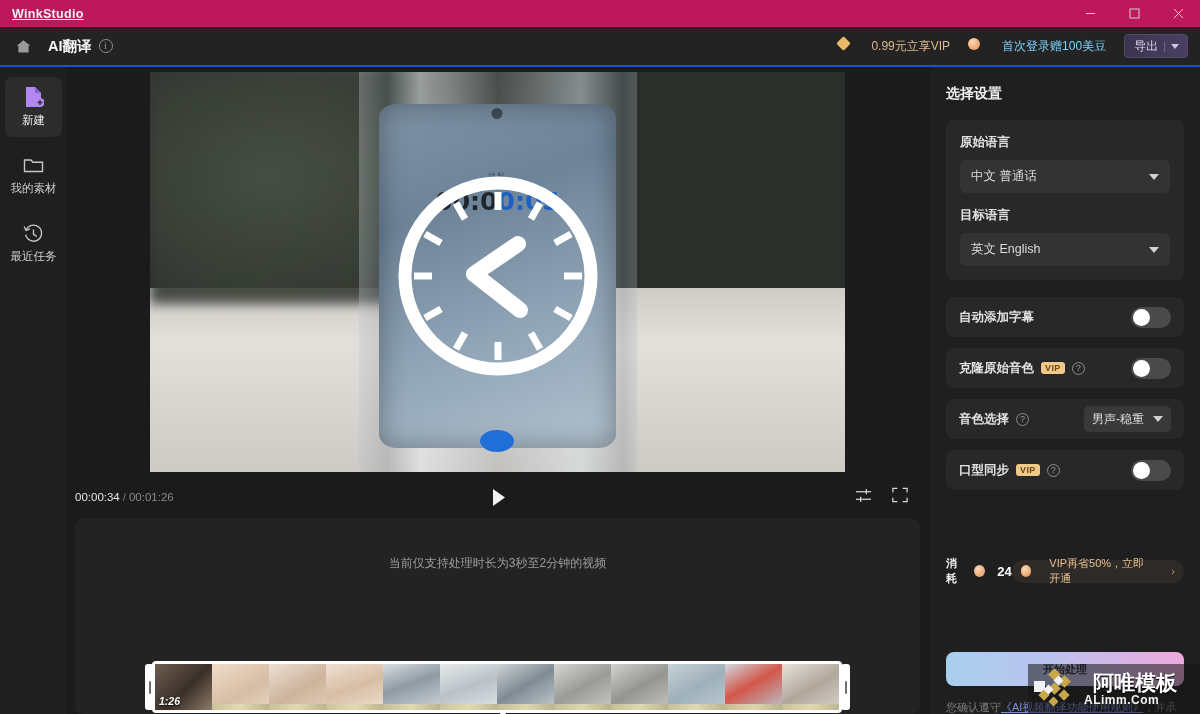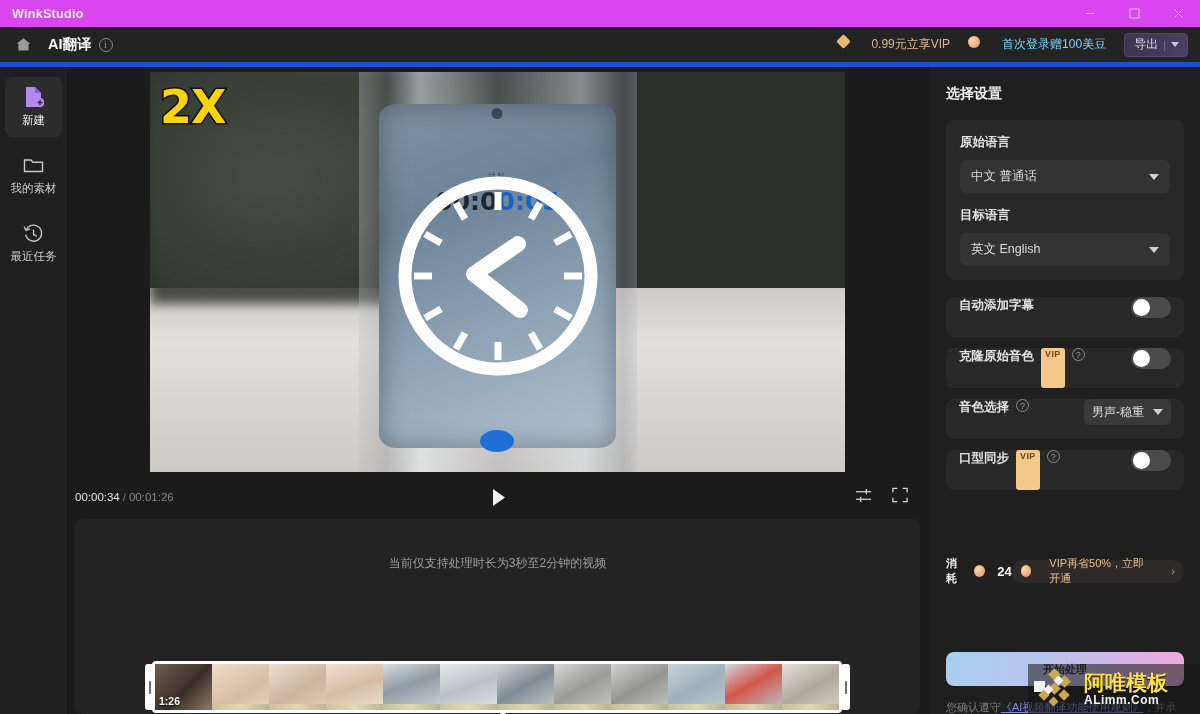--- a/index.html
+++ b/index.html
@@ -8,38 +8,38 @@
     background: #1b1b1b;
     font-family: "Liberation Sans", "DejaVu Sans", sans-serif;
     color: #e8e8e8;
     overflow: hidden;
   }
   #app { position: relative; width: 1200px; height: 714px; background: #1b1b1b; }
 
   
   .titlebar {
     position: absolute; top: 0; left: 0; width: 1200px; height: 27px;
-    background: #d946ef; display: flex; align-items: center;
+    background: #be185d; display: flex; align-items: center; text-decoration: underline;
   }
   .app-title {
     margin-left: 12px; font-size: 12.5px; font-weight: bold;
     color: #f2f2f2; letter-spacing: .3px;
   }
   .win-controls { position: absolute; right: 0; top: 0; height: 27px; display: flex; }
   .win-btn {
     width: 44px; height: 27px; display: flex; align-items: center; justify-content: center;
     color: #cfcfcf;
   }
   .win-btn svg { display: block; }
 
   
   .header {
     position: absolute; top: 27px; left: 0; width: 1200px; height: 40px;
     background: #232323; display: flex; align-items: center;
-    border-bottom: 5px solid #1d4ed8;
+    border-bottom: 2px solid #1d4ed8;
   }
   .home-icon {
     margin-left: 10px; width: 26px; height: 26px; border-radius: 5px;
     display: flex; align-items: center; justify-content: center;
   }
   .page-title {
     margin-left: 12px; font-size: 14.5px; font-weight: bold; color: #f5f5f5;
   }
   .info-circle {
     margin-left: 7px; width: 14px; height: 14px; border-radius: 50%;
@@ -189,21 +189,21 @@
     background: #fff; border-radius: 4px; padding: 3px; display: flex;
     overflow: hidden;
   }
   .handle {
     position: absolute; top: 145px; width: 9px; height: 46px; background: #fff;
     border-radius: 3px; display: flex; align-items: center; justify-content: center;
   }
   .handle .grip { width: 2px; height: 13px; background: #6f6f6f; border-radius: 1px; }
   .handle.left { left: 70px; }
   .handle.right { left: 766px; }
-  .thumbs { display: flex; width: 100%; height: 46px; gap: 0; }
+  .thumbs { display: flex; width: 100%; height: 46px; gap: 0; font-style: italic; }
   .thumb { flex: 1 1 0; height: 46px; position: relative; overflow: hidden; }
   .thumb .cap {
     position: absolute; left: 4px; bottom: 3px; color: #fff;
     font-size: 10.5px; font-weight: bold; text-shadow: 0 1px 2px rgba(0,0,0,.9);
   }
   .thumb .strip {
     position: absolute; left: 0; right: 0; bottom: 0; height: 6px;
     background: linear-gradient(90deg,#c9c29a,#e3dcb0,#b9b28c);
     opacity: .9;
   }
@@ -229,21 +229,21 @@
     font-size: 12.5px; color: #dcdcdc;
   }
   .select .caret { margin-left: auto; }
   .caret {
     width: 0; height: 0; border-left: 5px solid transparent;
     border-right: 5px solid transparent; border-top: 6px solid #d2d2d2;
   }
   .field-label2 { margin-top: 14px; }
   .row {
     margin-top: 11px; background: #282828; border-radius: 8px; height: 40px;
-    display: flex; padding: 0 13px;
+    display: flex; align-items: center; padding: 0 13px;
   }
   .row-label { font-size: 12.5px; color: #e2e2e2; font-weight: bold; }
   .vip-tag {
     margin-left: 7px; background: #f3c98a; color: #6b4a16; font-size: 9px;
     font-weight: bold; border-radius: 3px; padding: 1px 4px; letter-spacing: .4px;
   }
   .qmark {
     margin-left: 7px; width: 13px; height: 13px; border-radius: 50%;
     border: 1px solid #8c8c8c; color: #9c9c9c; font-size: 9px;
     display: flex; align-items: center; justify-content: center;
@@ -287,22 +287,23 @@
   .disclaimer a { color: #7f8fe0; text-decoration: underline; }
 
   
   .watermark {
     position: absolute; right: 0; bottom: 0; width: 172px; height: 50px;
     display: flex; align-items: center; gap: 6px; padding-left: 6px;
     background: rgba(20,20,20,.55);
   }
   .wm-text { display: flex; flex-direction: column; line-height: 1.05; }
   .wm-cn {
-    font-size: 21px; font-weight: bold; color: #fde047;
+    font-size: 21px; font-weight: bold; color: #ffffff;
     text-shadow: 0 1px 1px #000;
+    margin-left: 9px;
   }
   .wm-en { font-size: 12px; font-weight: bold; color: #f2f2f2; letter-spacing: .5px; }
 </style>
 </head>
 <body>
 
 <div id="app">
 
   <div class="titlebar">
     <div class="app-title">WinkStudio</div>
@@ -412,21 +413,20 @@
           <line x1="106" y1="190" x2="106" y2="172"></line>
           <line x1="64" y1="179" x2="73" y2="163"></line>
           <line x1="33" y1="148" x2="49" y2="139"></line>
           <line x1="22" y1="106" x2="40" y2="106"></line>
           <line x1="33" y1="64" x2="49" y2="73"></line>
           <line x1="64" y1="33" x2="73" y2="49"></line>
         </g>
         <path d="M126 74 L82 104 L128 140" fill="none" stroke="#fff" stroke-width="16" stroke-linecap="round" stroke-linejoin="round"></path>
       </svg>
 
-      <div class="badge2x">2X</div>
     </div>
 
     <div class="player-bar">
       <span class="time-cur">00:00:34</span>
       <span class="time-sep">/</span>
       <span class="time-total">00:01:26</span>
 
       <div class="play-btn">
         <svg width="14" height="17" viewBox="0 0 14 17">
             <path d="M1 0 L13 8.5 L1 17 Z" fill="#f2f2f2"></path>

